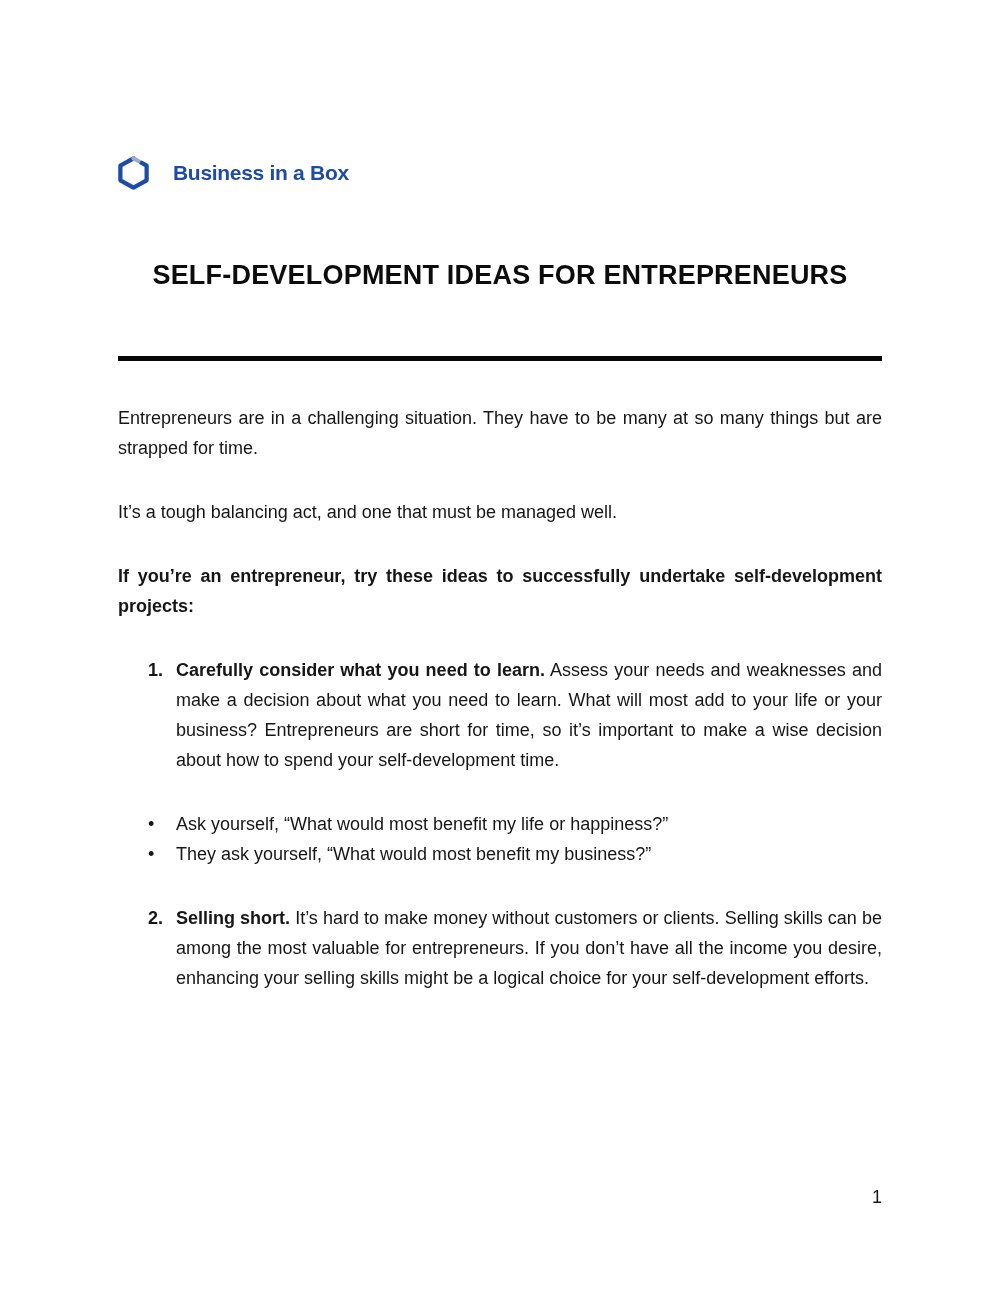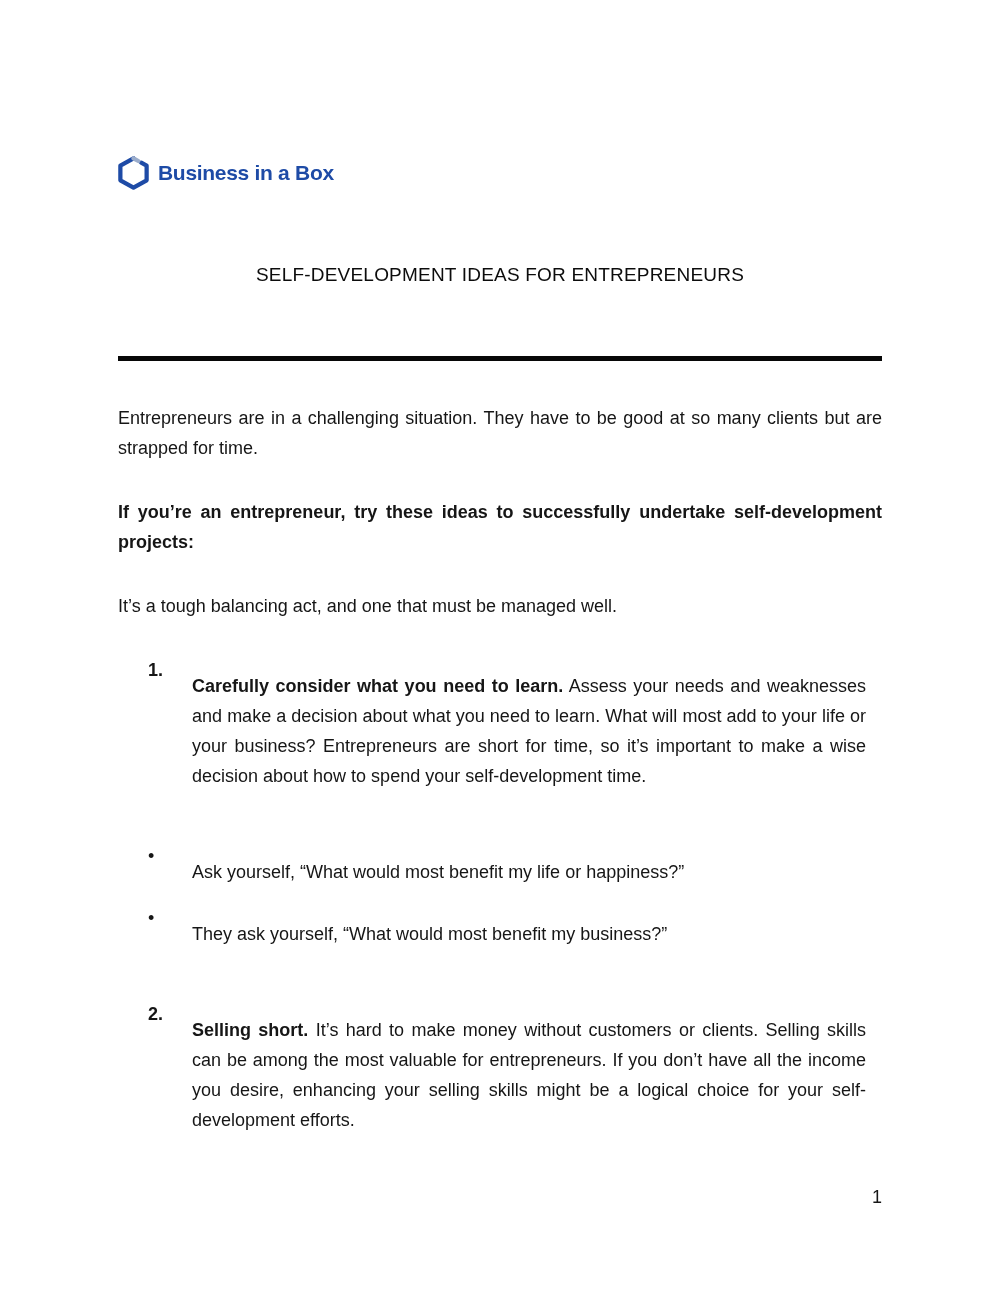--- a/index.html
+++ b/index.html
@@ -12,38 +12,38 @@
     color: #161616;
     overflow: hidden;
   }
   .content { margin: 0 118px; }
 
   
   .logo-row {
     padding-top: 156px;
     display: flex;
     align-items: center;
-    gap: 9px;
+    gap: 24px;
   }
   .logo-icon { display: block; }
   .logo-text {
     font-size: 21px;
     font-weight: 700;
     letter-spacing: -0.3px;
     color: #1e4ba6;
     line-height: 34px;
     white-space: nowrap;
   }
 
   
   .doc-title {
     margin-top: 72px;
     text-align: center;
-    font-size: 19px;
-    font-weight: 400;
+    font-size: 27px;
+    font-weight: 700;
     line-height: 26px;
     color: #0c0c0c;
     letter-spacing: 0.2px;
   }
 
   
   .rule {
     margin-top: 68px;
     height: 5px;
     background: #070707;
@@ -63,39 +63,39 @@
   .list-item { display: flex; margin: 0 0 34px 0; }
   .li-num {
     flex: 0 0 28px;
     margin-left: 30px;
     font-size: 18px;
     line-height: 30px;
     font-weight: 700;
   }
   .li-text {
     flex: 1;
-    margin: 16px;
+    margin: 0;
     font-size: 18px;
     line-height: 30px;
     text-align: justify;
   }
   .li-text strong { font-weight: 700; }
 
   
   .bullet-group { margin: 0 0 34px 0; }
   .bullet-row { display: flex; }
   .bullet-mark {
     flex: 0 0 28px;
     margin-left: 30px;
     font-size: 18px;
     line-height: 30px;
   }
   .bullet-text {
     flex: 1;
-    margin: 16px;
+    margin: 0;
     font-size: 18px;
     line-height: 30px;
   }
 
   
   .page-number {
     position: absolute;
     top: 1182px;
     right: 118px;
     font-size: 18px;
@@ -116,26 +116,26 @@
       </svg>
       <span class="logo-text">Business in a Box</span>
     </div>
 
     <h1 class="doc-title">SELF-DEVELOPMENT IDEAS FOR ENTREPRENEURS</h1>
 
     <div class="rule"></div>
 
     <div class="body-block">
 
-      <p class="para">Entrepreneurs are in a challenging situation. They have to be good at so many clients but are strapped for time.</p>
+      <p class="para">Entrepreneurs are in a challenging situation. They have to be many at so many things but are strapped for time.</p>
 
 
+      <p class="para">It’s a tough balancing act, and one that must be managed well.</p>
+
       <p class="para bold">If you’re an entrepreneur, try these ideas to successfully undertake self-development projects:</p>
-
-      <p class="para">It’s a tough balancing act, and one that must be managed well.</p>
 
       <div class="list-item">
         <span class="li-num">1.</span>
         <p class="li-text"><strong>Carefully consider what you need to learn.</strong> <span>Assess your needs and weaknesses and make a decision about what you need to learn. What will most add to your life or your business? Entrepreneurs are short for time, so it’s important to make a wise decision about how to spend your self-development time.</span></p>
       </div>
 
       <div class="bullet-group">
         <div class="bullet-row">
           <span class="bullet-mark">•</span>
           <p class="bullet-text">Ask yourself, “What would most benefit my life or happiness?”</p>

